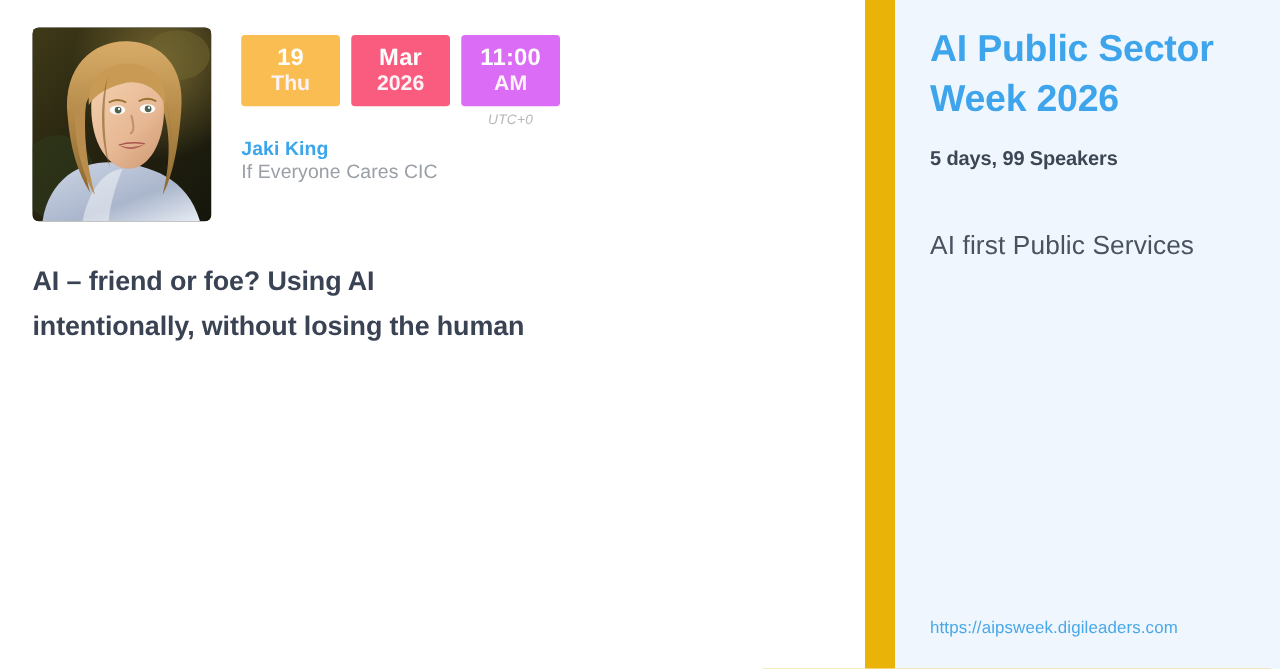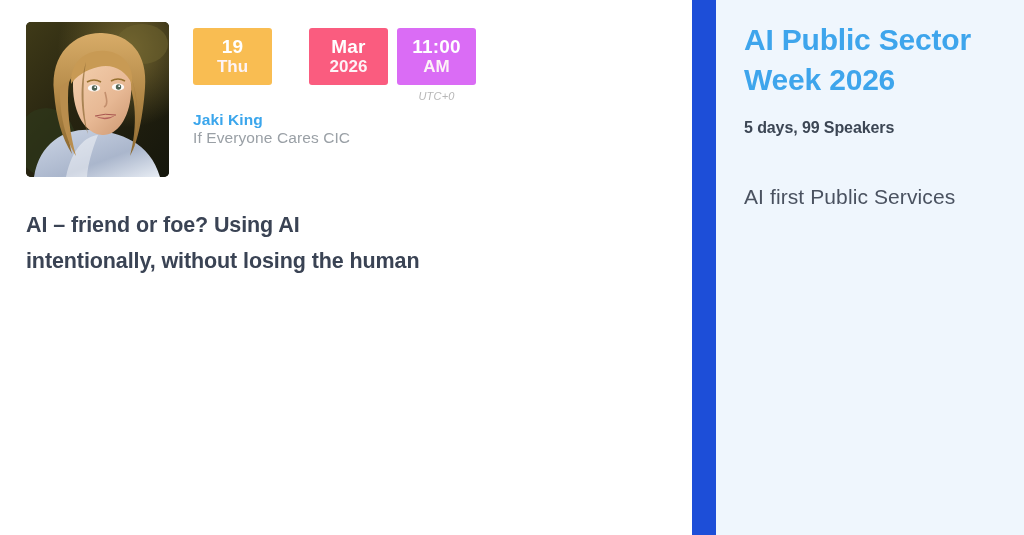--- a/index.html
+++ b/index.html
@@ -13,21 +13,21 @@
     font-family: "Liberation Sans", sans-serif;
     overflow: hidden;
     position: relative;
   }
 
   #page {
     position: relative;
     width: 1024px;
     height: 535px;
     display: flex;
-    background: #1d4ed8;
+    background: #eab308;
   }
 
   
   .session-pane {
     position: relative;
     width: 692px;
     height: 535px;
     background: #ffffff;
     box-sizing: border-box;
     padding: 22px 0 0 26px;
@@ -79,21 +79,21 @@
     font-weight: bold;
     letter-spacing: .2px;
   }
   .badge .small {
     font-size: 17px;
     font-weight: bold;
     margin-top: 1px;
     color: #fdf3f6;
   }
   .badge-day  { background: #f9bd52; }
-  .badge-month{ background: #fa5c7f; margin-left: 28px; }
+  .badge-month{ background: #fa5c7f; }
   .badge-time { background: #da6cf5; }
 
   .tz {
     font-size: 11px;
     color: #b7b7b7;
     margin-top: 5px;
     letter-spacing: .2px;
     font-style: italic;
   }
 
@@ -279,15 +279,16 @@
     </div>
 
     <div class="session-title">AI – friend or foe? Using AI intentionally, without losing the human</div>
 
   </div>
 
   <div class="event-pane">
     <div class="event-title">AI Public Sector Week 2026</div>
     <div class="event-meta">5 days, 99 Speakers</div>
     <div class="event-tagline">AI first Public Services</div>
+    <a class="event-url" href="#">https://aipsweek.digileaders.com</a>
   </div>
 
 </div>
 
 </body></html>

